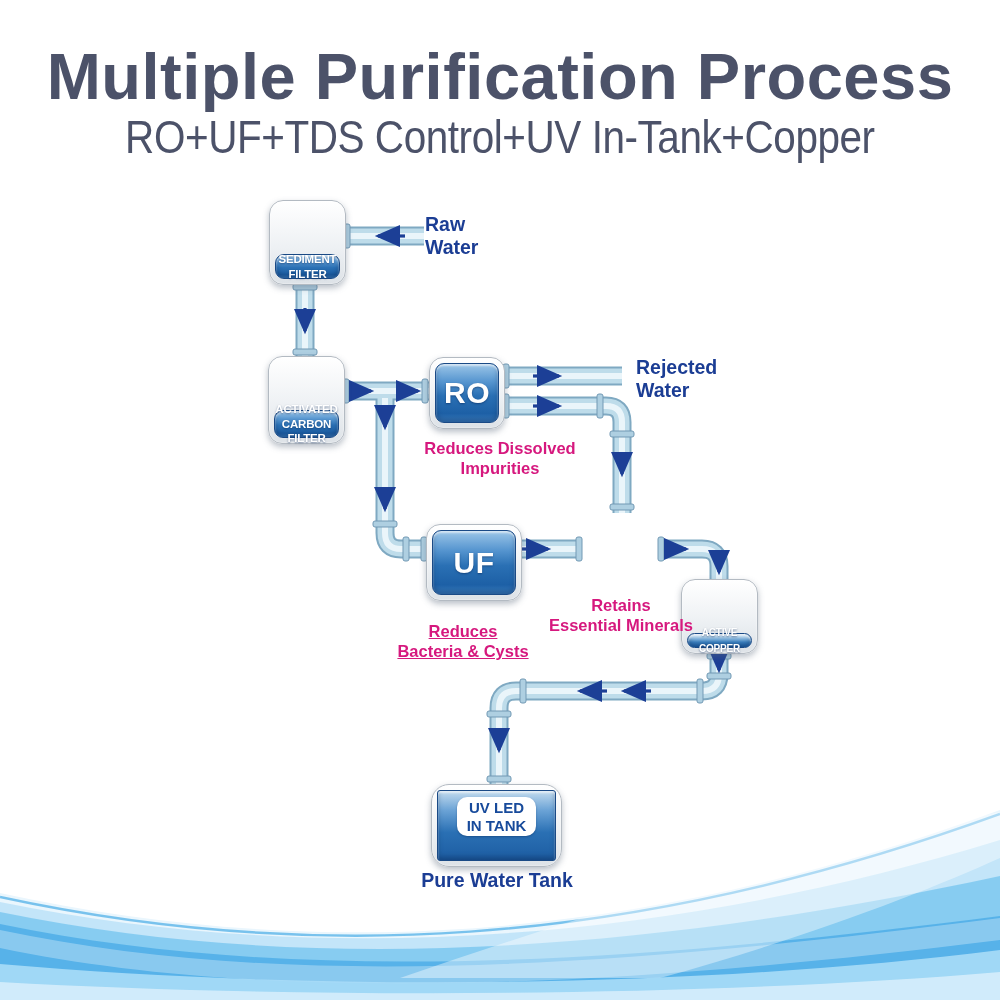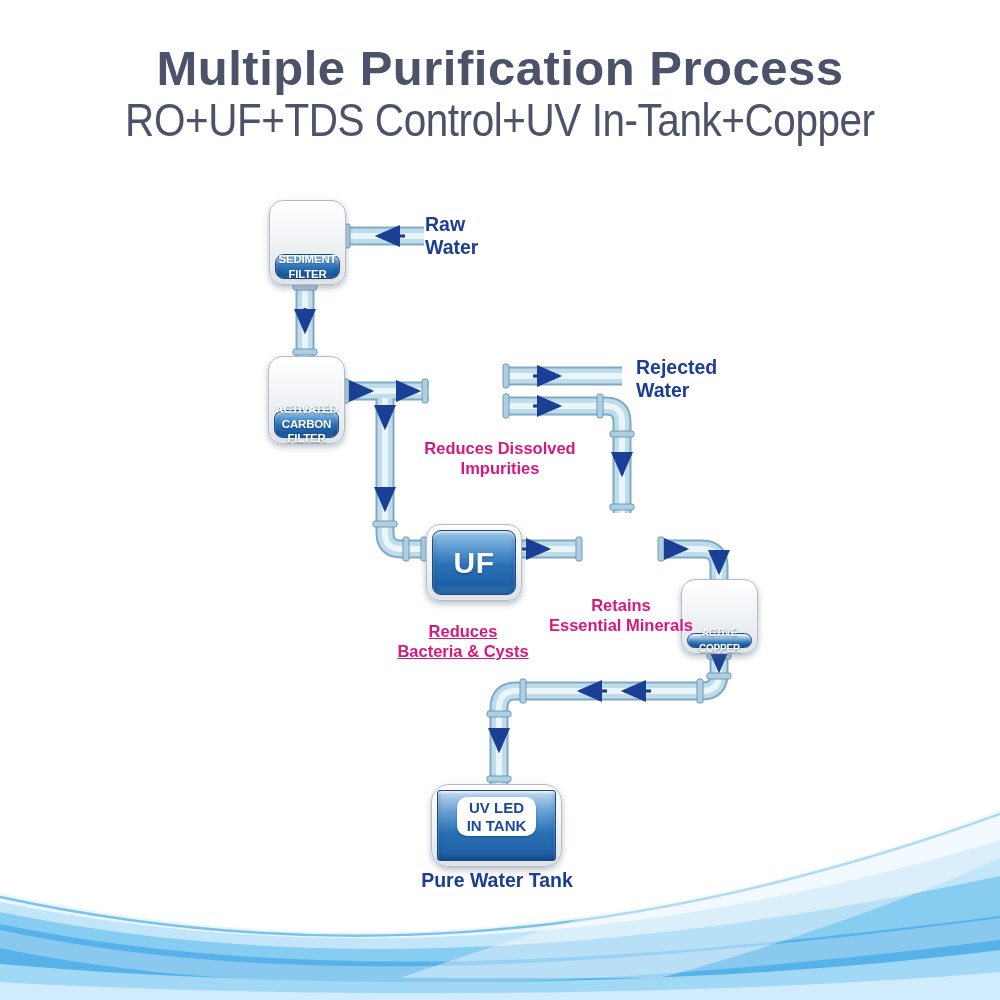--- a/index.html
+++ b/index.html
@@ -4,21 +4,21 @@
 <style>
   html,body{margin:0;padding:0;}
   body{
     width:1000px;height:1000px;position:relative;overflow:hidden;
     background:#ffffff;font-family:"Liberation Sans", sans-serif;
   }
   #stage{position:absolute;inset:0;width:1000px;height:1000px;}
   
   .header{position:absolute;top:42px;left:0;width:1000px;text-align:center;z-index:3;}
   .title{
-    font-size:49px;font-weight:bold;color:#4c5269;letter-spacing:.5px;line-height:1.08;
+    font-size:65px;font-weight:bold;color:#4c5269;letter-spacing:.5px;line-height:1.08;
   }
   .subtitle{font-size:46px;font-weight:400;color:#4c5269;line-height:1.0;margin-top:2px;}
   .subtitle .squeeze{display:inline-block;transform:scaleX(.88);transform-origin:center;letter-spacing:-.5px;}
   
   svg.diagram{position:absolute;left:0;top:0;z-index:1;}
   .pipe-outer{fill:none;stroke:#7fa9c2;stroke-width:19;stroke-linejoin:round;}
   .pipe-mid{fill:none;stroke:#bedcea;stroke-width:15;stroke-linejoin:round;}
   .pipe-core{fill:none;stroke:#ecf6fb;stroke-width:6;stroke-linejoin:round;opacity:.95;}
   .flange{fill:#aecfe1;stroke:#7299b4;stroke-width:1;}
   .arrow{stroke:#1c3f96;stroke-width:3.2;fill:none;}
@@ -141,20 +141,23 @@
     <div class="node-inner small-label">SEDIMENT
 FILTER</div>
   </div>
 
   <div class="node" style="left:268px;top:356px;width:77px;height:88px;">
     <div class="node-inner small-label">ACTIVATED
 CARBON
 FILTER</div>
   </div>
 
+  <div class="node" style="left:429px;top:357px;width:76px;height:72px;">
+    <div class="node-inner big-label">RO</div>
+  </div>
 
   <div class="node" style="left:426px;top:524px;width:96px;height:77px;">
     <div class="node-inner big-label">UF</div>
   </div>
 
 
   <div class="node" style="left:681px;top:579px;width:77px;height:75px;">
     <div class="node-inner light-top small-label" style="font-size:10px;line-height:16px;">ACTIVE
 COPPER</div>
   </div>

